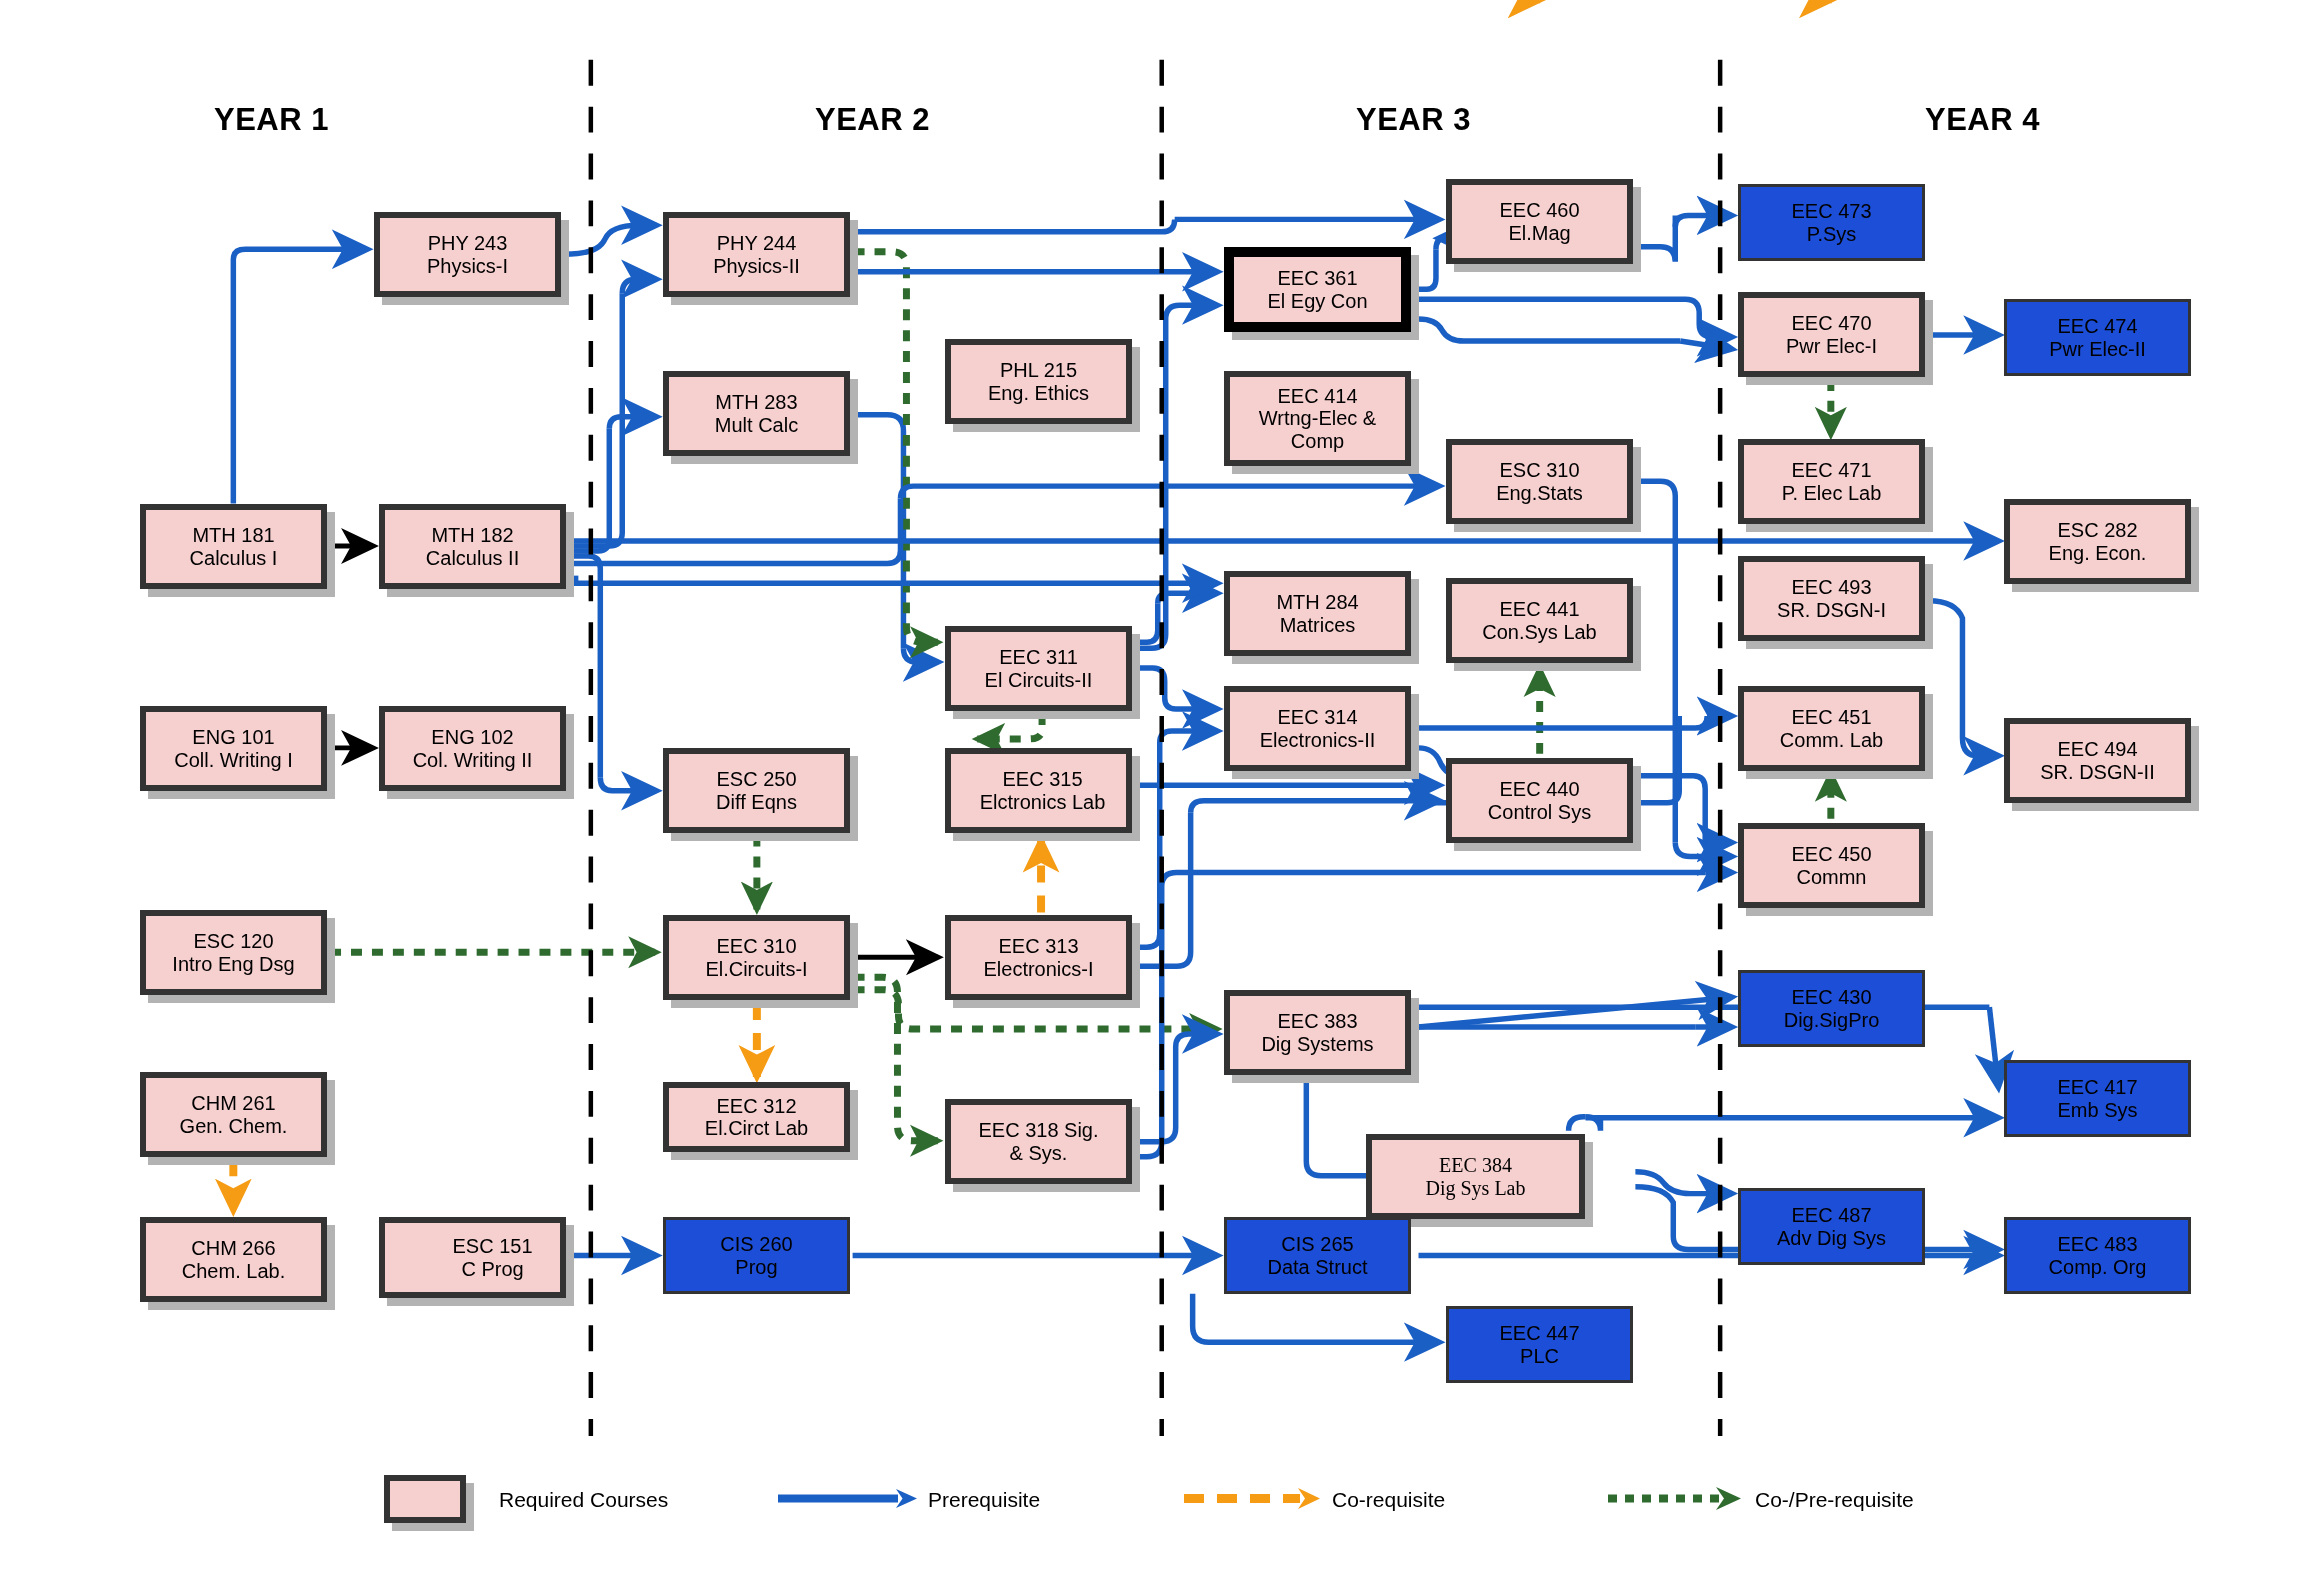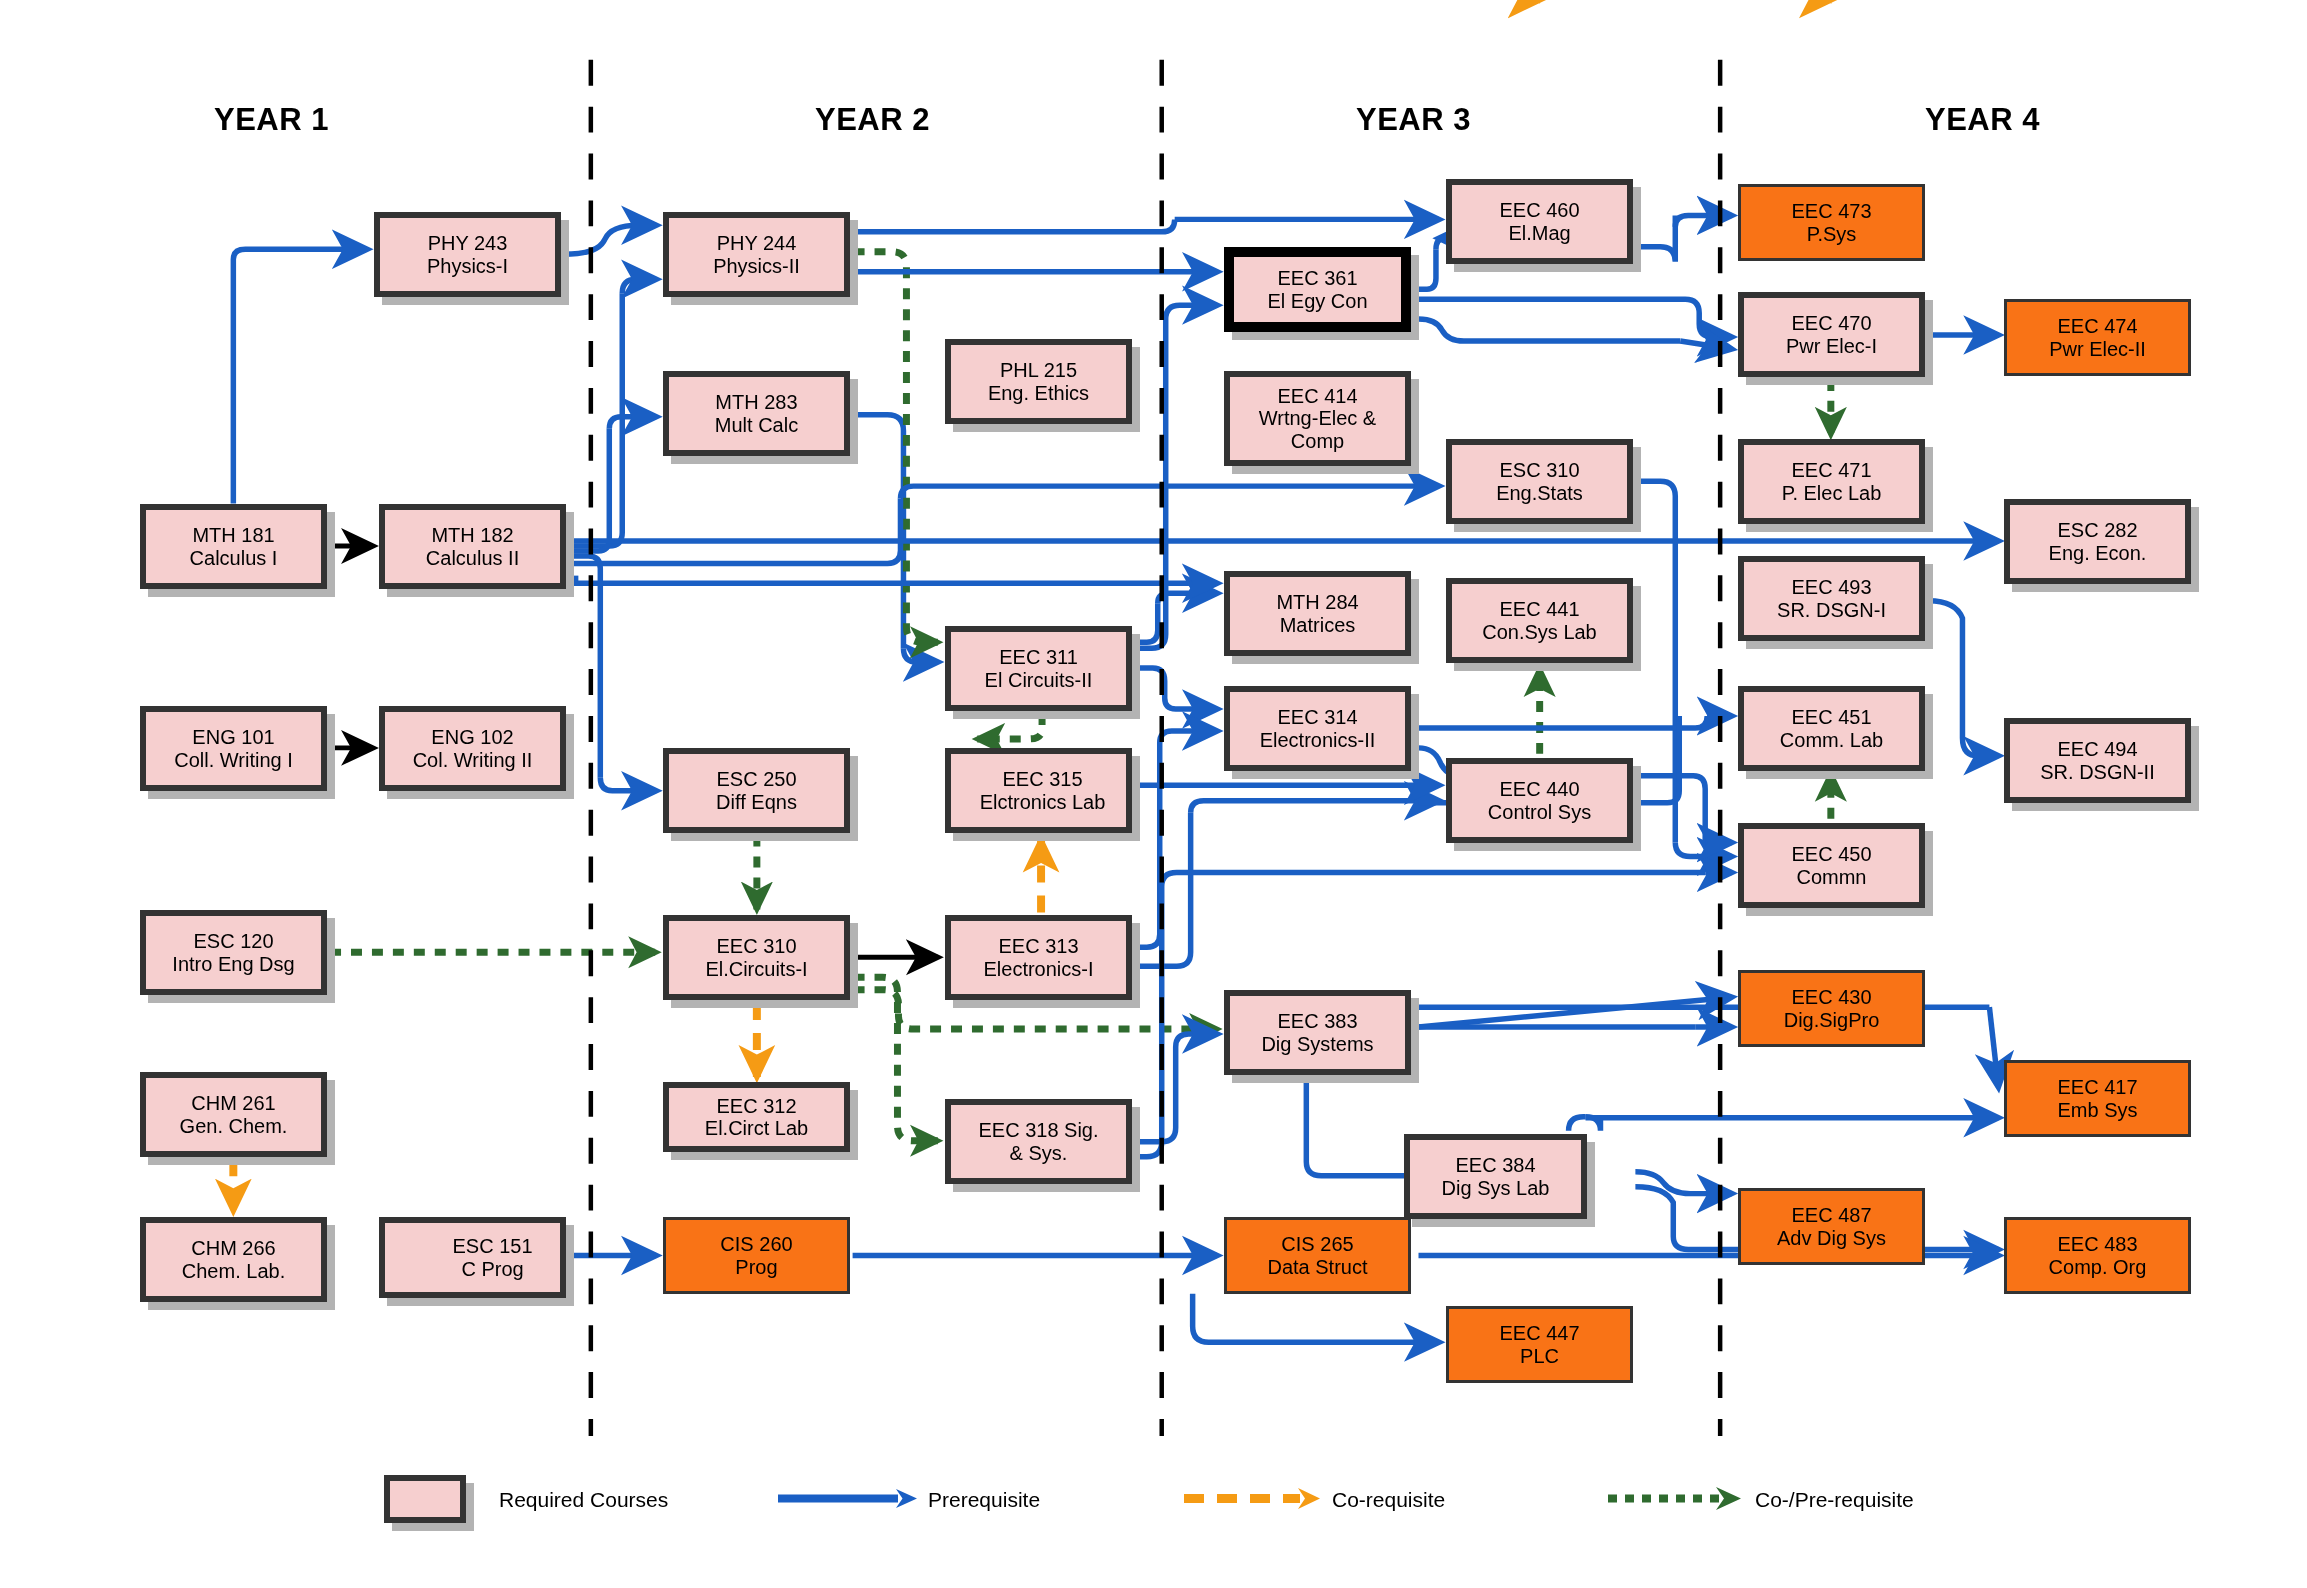--- a/index.html
+++ b/index.html
@@ -6,21 +6,21 @@
   html,body{margin:0;padding:0;background:#ffffff;}
   body{width:2307px;height:1588px;font-family:"Liberation Sans",sans-serif;overflow:hidden;}
   #stage{position:relative;width:2307px;height:1588px;background:#fff;}
   #wires{position:absolute;left:0;top:0;width:2307px;height:1588px;}
   .yr-head{position:absolute;font-size:31px;font-weight:bold;color:#000;letter-spacing:0.5px;white-space:nowrap;}
   
   .box{position:absolute;box-sizing:border-box;display:flex;align-items:center;justify-content:center;text-align:center;line-height:1.12;color:#000;}
   .box .lbl{display:block;padding:0 3px;text-align:center;}
   .req{background:#f6cfcf;border:6.5px solid #333333;box-shadow:8px 8px 0 0 #b3b3b3;font-size:20px;}
   .req.thick{border:10px solid #000000;}
-  .elec{background:#f97316;border:3.5px solid #333333;font-size:20px;}
+  .elec{background:#1d4ed8;border:3.5px solid #333333;font-size:20px;}
   
   .lg-box{position:absolute;background:#f6cfcf;border:6.5px solid #333333;box-shadow:8px 8px 0 0 #b3b3b3;box-sizing:border-box;}
   .lg-text{position:absolute;font-size:21px;color:#000;white-space:nowrap;}
 </style>
 </head>
 <body>
 
 <div id="stage">
 
   <svg id="wires" viewBox="0 0 4627 3185" preserveAspectRatio="none">
@@ -374,21 +374,21 @@
           <div>EEC 440</div>
           <div>Control Sys</div>
         </div>
       </div>
       <div class="box req" style="left: 1224px; top: 990px; width: 187px; height: 85px;">
         <div class="lbl">
           <div>EEC 383</div>
           <div>Dig Systems</div>
         </div>
       </div>
-      <div class="box req" style="left: 1404px; top: 1134px; width: 183px; height: 85px;">
+      <div class="box req" style="left: 1366px; top: 1134px; width: 219px; height: 85px; font-family: Liberation Serif, serif;">
         <div class="lbl">
           <div>EEC 384</div>
           <div>Dig Sys Lab</div>
         </div>
       </div>
       <div class="box elec" style="left: 1224px; top: 1217px; width: 187px; height: 77px;">
         <div class="lbl">
           <div>CIS 265</div>
           <div>Data Struct</div>
         </div>

